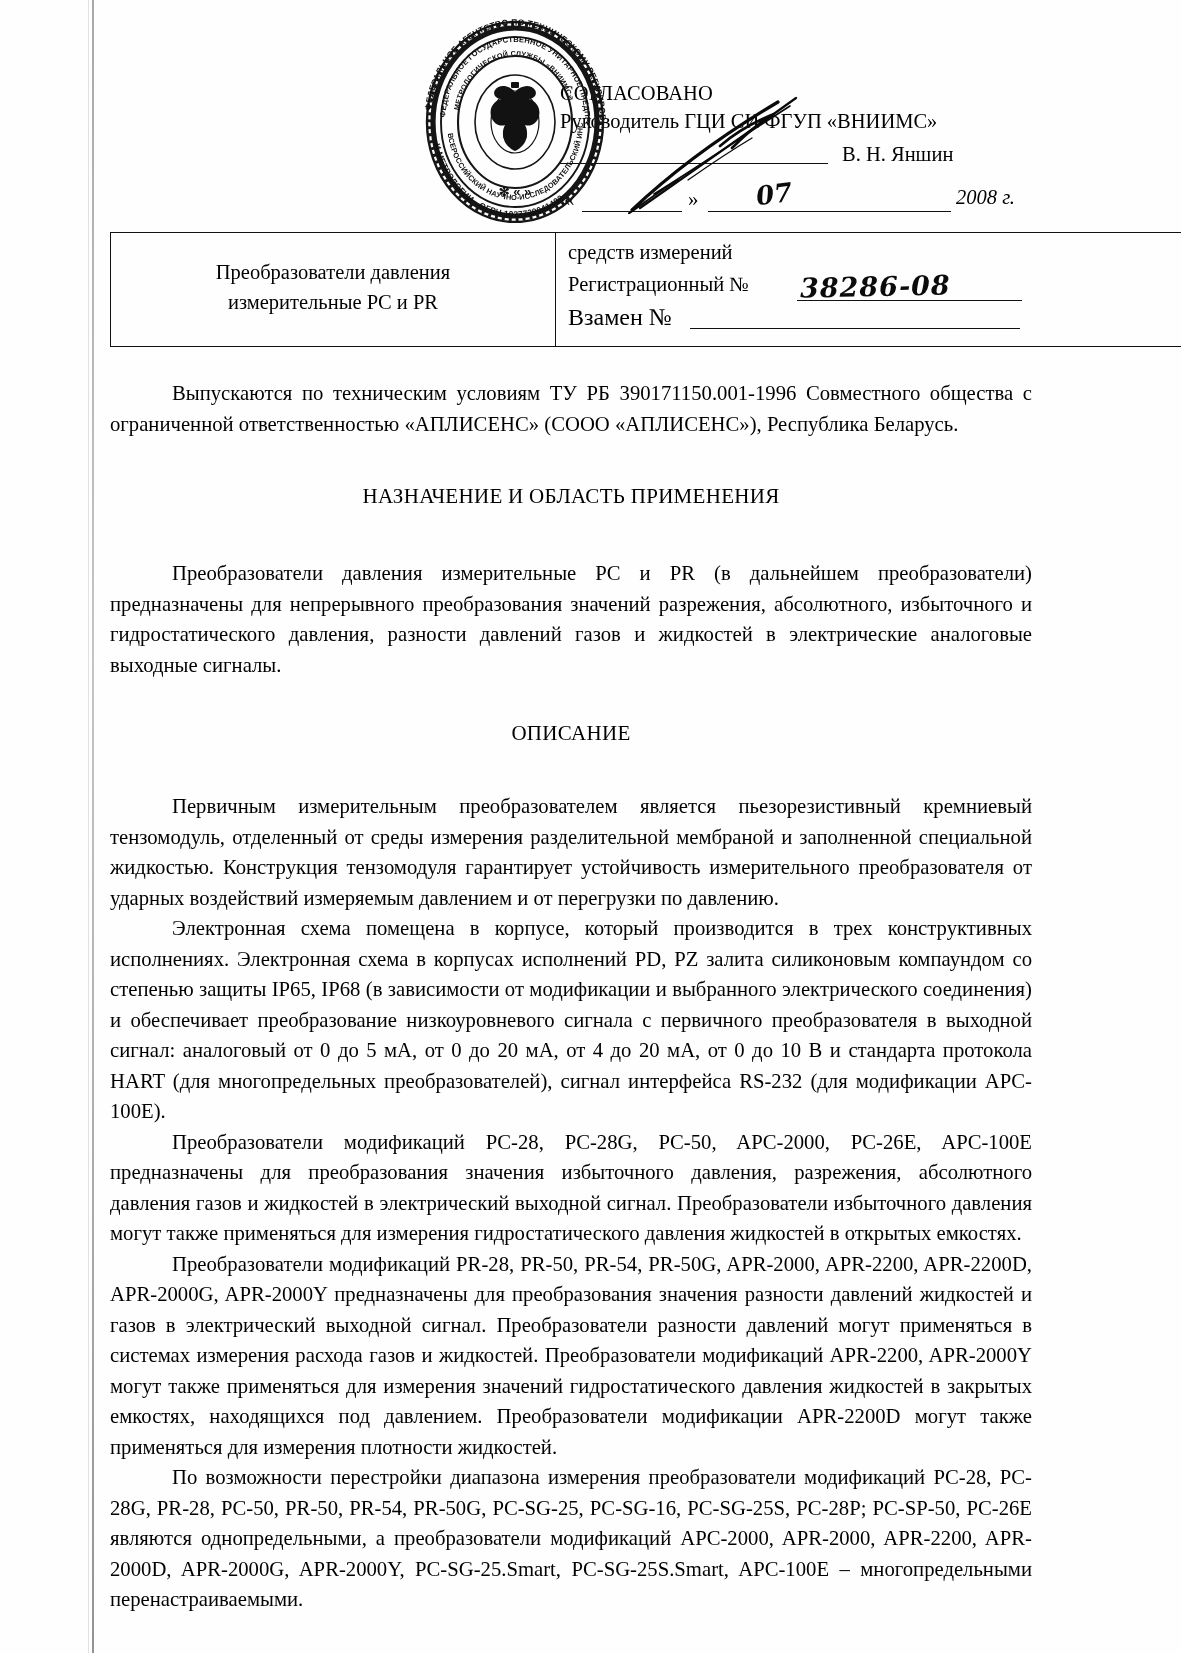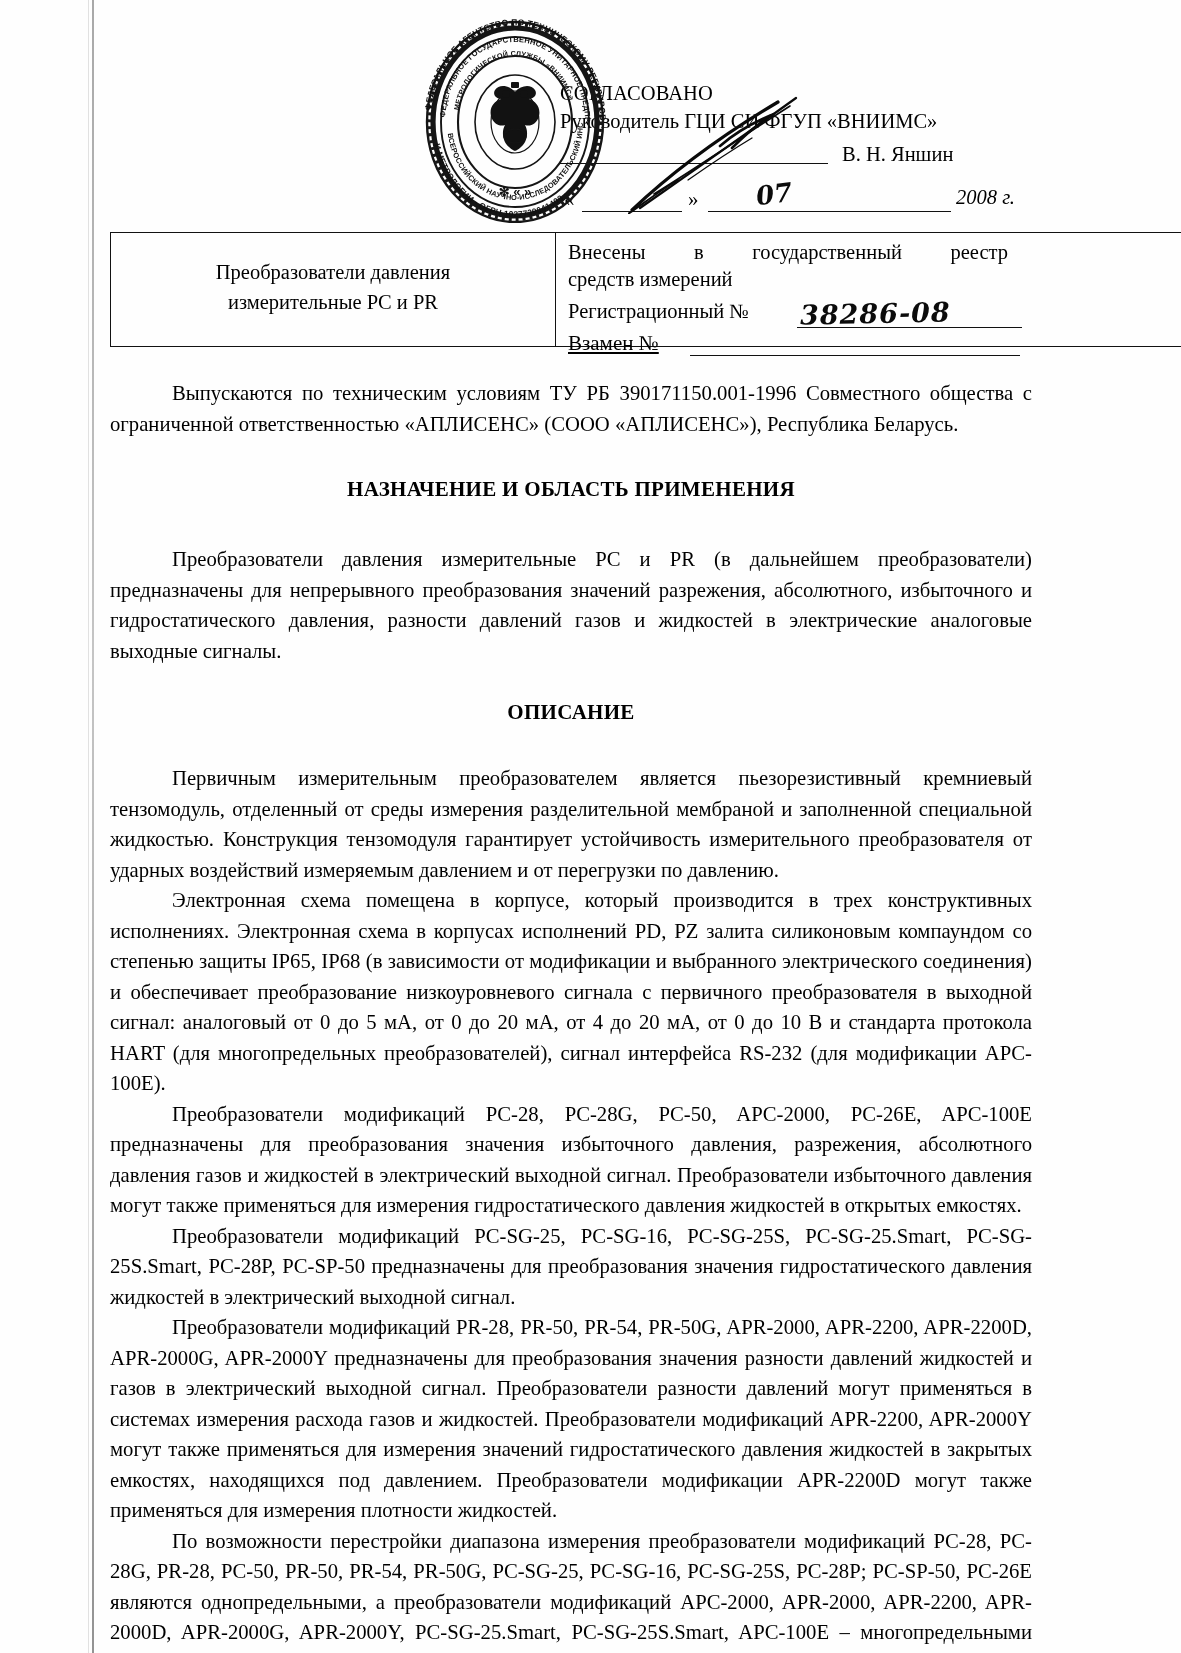--- a/index.html
+++ b/index.html
@@ -187,21 +187,21 @@
     top: -2px;
     font-size: 27px;
     letter-spacing: 1px;
     transform: rotate(-1.2deg);
   }
   .reg-replace-row {
     position: relative;
     height: 28px;
     white-space: nowrap;
   }
-  .reg-replace-label { font-size: 21px; text-decoration: underline; }
+  .reg-replace-label { font-size: 24px; }
   .reg-replace-rule {
     position: absolute;
     left: 122px;
     top: 24px;
     width: 330px;
     border-bottom: 1.6px solid #111;
   }
 
   
   .body-col {
@@ -212,23 +212,23 @@
   }
   p.para {
     margin: 0;
     font-size: 20.7px;
     line-height: 30.5px;
     text-align: justify;
     text-indent: 62px;
     hyphens: none;
   }
   h2.section-head {
-    margin: 8px;
+    margin: 15px;
     font-size: 21px;
-    font-weight: bold;
+    font-weight: normal;
     text-align: center;
     letter-spacing: 0.3px;
   }
   .sp-26 { height: 26px; }
   .sp-30 { height: 30px; }
   .sp-34 { height: 34px; }
 </style>
 </head>
 <body>
 
@@ -320,21 +320,20 @@
       </g>
     </svg>
   </div>
 
   <div class="reg-table">
     <div class="reg-left">
       <div class="reg-left-l1">Преобразователи давления</div>
       <div class="reg-left-l2">измерительные  PC и  PR</div>
     </div>
     <div class="reg-right">
-      <div class="reg-justified">Внесены&nbsp;&nbsp;&nbsp;&nbsp;&nbsp;&nbsp;&nbsp;&nbsp;в&nbsp;&nbsp;&nbsp;&nbsp;&nbsp;&nbsp;&nbsp;&nbsp;государственный&nbsp;&nbsp;&nbsp;&nbsp;&nbsp;&nbsp;&nbsp;&nbsp;реестр</div>
       <div class="reg-sub">средств измерений</div>
 
       <div class="reg-num-row">
         <span class="reg-num-label">Регистрационный №</span>
         <span class="hand hand-regnum">38286-08</span>
         <span class="reg-num-rule"></span>
       </div>
 
       <div class="reg-replace-row">
         <span class="reg-replace-label">Взамен №</span>
@@ -353,18 +352,17 @@
 
     <p class="para">Преобразователи давления измерительные PC и PR (в дальнейшем преобразователи) предназначены для непрерывного преобразования значений разрежения, абсолютного, избыточного и гидростатического давления, разности давлений газов и жидкостей в электрические аналоговые выходные сигналы.</p>
 
     <div class="sp-26"></div>
     <h2 class="section-head">ОПИСАНИЕ</h2>
     <div class="sp-30"></div>
 
     <p class="para">Первичным измерительным преобразователем является пьезорезистивный кремниевый тензомодуль, отделенный от среды измерения разделительной мембраной и заполненной специальной жидкостью. Конструкция тензомодуля гарантирует устойчивость измерительного преобразователя от ударных воздействий измеряемым давлением и от перегрузки по давлению.</p>
     <p class="para">Электронная схема помещена в корпусе, который производится в трех конструктивных исполнениях. Электронная схема в корпусах исполнений  PD, PZ  залита силиконовым компаундом со степенью защиты IP65, IP68 (в зависимости от модификации и выбранного электрического соединения) и обеспечивает преобразование низкоуровневого сигнала с первичного преобразователя в выходной сигнал: аналоговый  от 0 до 5 мА, от 0 до 20 мА, от 4 до 20 мА, от 0 до 10 В и стандарта протокола HART (для многопредельных преобразователей), сигнал интерфейса RS-232 (для модификации APC-100E).</p>
     <p class="para">Преобразователи модификаций PC-28, PC-28G, PC-50, APC-2000, PC-26E, APC-100E предназначены для преобразования значения избыточного давления, разрежения, абсолютного давления газов и жидкостей в электрический выходной сигнал. Преобразователи избыточного давления могут также применяться для измерения гидростатического давления жидкостей в открытых емкостях.</p>
-    <p class="para">Преобразователи модификаций PC-SG-25, PC-SG-16, PC-SG-25S, PC-SG-25.Smart, PC-SG-25S.Smart, PC-28P, PC-SP-50 предназначены для преобразования значения гидростатического давления жидкостей в электрический выходной сигнал.</p>
     <p class="para">Преобразователи модификаций PR-28, PR-50, PR-54, PR-50G, APR-2000, APR-2200,        APR-2200D, APR-2000G, APR-2000Y предназначены для преобразования значения разности давлений жидкостей и газов в электрический выходной сигнал. Преобразователи разности давлений могут применяться в системах измерения расхода газов и жидкостей. Преобразователи модификаций      APR-2200,  APR-2000Y могут также применяться для измерения значений гидростатического давления жидкостей в закрытых емкостях, находящихся под давлением. Преобразователи модификации APR-2200D могут также применяться для измерения плотности жидкостей.</p>
     <p class="para"> По возможности перестройки диапазона измерения преобразователи модификаций  PC-28, PC-28G, PR-28, PC-50, PR-50, PR-54, PR-50G, PC-SG-25, PC-SG-16, PC-SG-25S, PC-28P; PC-SP-50,  PC-26E являются однопредельными, а преобразователи модификаций APC-2000, APR-2000,         APR-2200, APR-2000D, APR-2000G, APR-2000Y, PC-SG-25.Smart, PC-SG-25S.Smart, APC-100E – многопредельными перенастраиваемыми.</p>
   </div>
 
 </div>
 
 </body></html>

